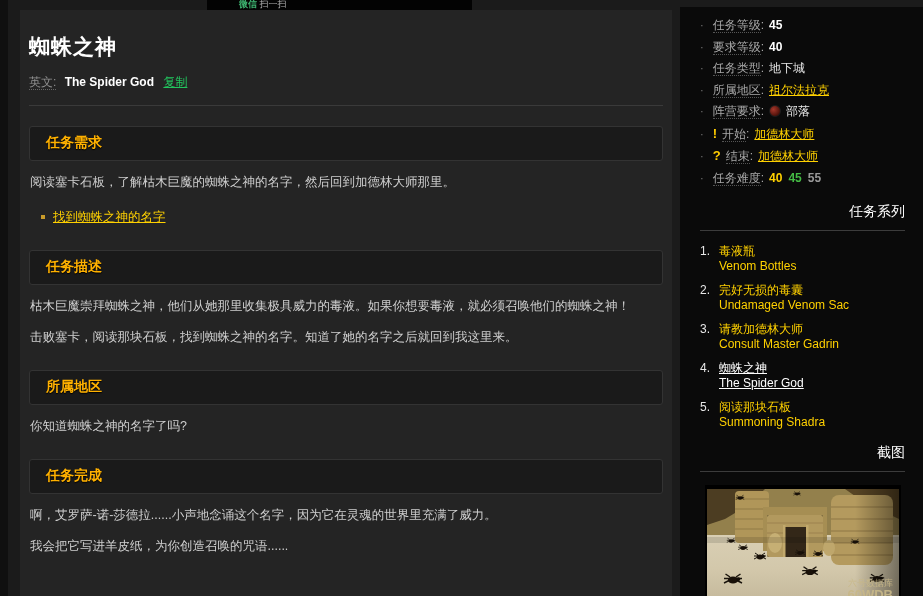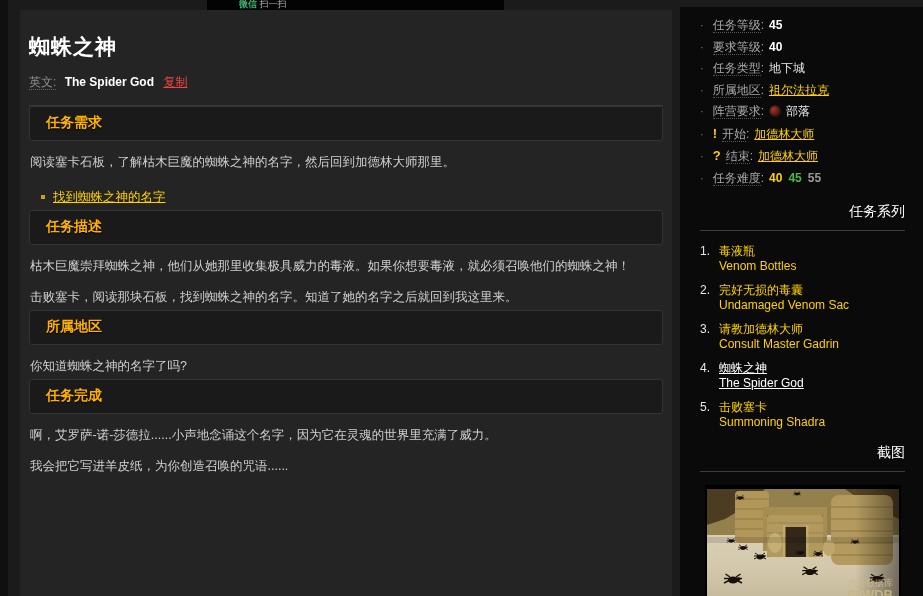--- a/index.html
+++ b/index.html
@@ -6,42 +6,42 @@
   html,body { width:923px; height:596px; overflow:hidden; }
   body {
     background:#1b1b1b;
     font-family:"Liberation Sans","DejaVu Sans",sans-serif;
     position:relative;
   }
   .left-strip { position:absolute; left:0; top:0; width:8px; height:596px; background:#101010; }
 
   
   .wechat-bar {
-    position:absolute; left:207px; top:0; width:297px; height:10px;
+    position:absolute; left:207px; top:0; width:265px; height:10px;
     background:#030303; overflow:hidden; font-size:9px; line-height:10px;
     padding-left:32px; white-space:nowrap;
   }
   .wechat-bar span { position:relative; top:-1px; }
   .wc-green { color:#3eb370; font-weight:bold; }
   .wc-gray  { color:#b5b5b5; }
 
   
   .panel {
     position:absolute; left:20px; top:10px; width:652px; height:586px;
     background:#242424; padding:0 9px; overflow:hidden;
   }
   h1.title { margin-top:23px; font-size:21px; color:#ffffff; font-weight:bold; letter-spacing:1px; }
   .subtitle { margin-top:13px; font-size:12px; }
   .sub-label { color:#8f8f8f; border-bottom:1px dotted #666; }
   .sub-name  { color:#fff; font-weight:bold; margin-left:5px; }
-  .copy-link { color:#ef4444; text-decoration:underline; margin-left:6px; cursor:pointer; }
+  .copy-link { color:#22c55e; text-decoration:underline; margin-left:6px; cursor:pointer; }
   hr.title-hr { border:0; border-top:1px solid #3a3a3a; margin-top:14px; }
 
   .section-box {
-    background:#1a1a1a; border:1px solid #333;
+    margin-top:20px; background:#1a1a1a; border:1px solid #333;
     border-radius:3px; padding:7px 16px 8px;
     color:#ffb100; font-weight:bold; font-size:14px;
     text-shadow:0 1px 1px #000;
   }
   .section-body { padding:1px 1px 2px; }
   .section-body p { margin:10px 0 0; line-height:21px; font-size:12.5px; color:#cfcfcf; }
   .objectives { margin:15px 0 2px 11px; }
   .objective  { color:#ffd100; font-size:12.5px; line-height:18px;text-decoration:underline; }
   .objective .obj-bullet {
     display:inline-block; width:4px; height:4px; background:#c89b2a;
@@ -164,21 +164,21 @@
       <li class="series-item current">
         <span class="series-num">4.</span>
         <span class="series-links">
           <a>蜘蛛之神</a>
           <a>The Spider God</a>
         </span>
       </li>
       <li class="series-item">
         <span class="series-num">5.</span>
         <span class="series-links">
-          <a>击败塞卡</a>
+          <a>阅读那块石板</a>
           <a>Summoning Shadra</a>
         </span>
       </li>
     </ol>
 
   <h2 class="side-header">截图</h2>
   <hr class="side-hr">
 
   <div class="shot">
     <svg width="196" height="125" viewBox="0 0 196 125">

